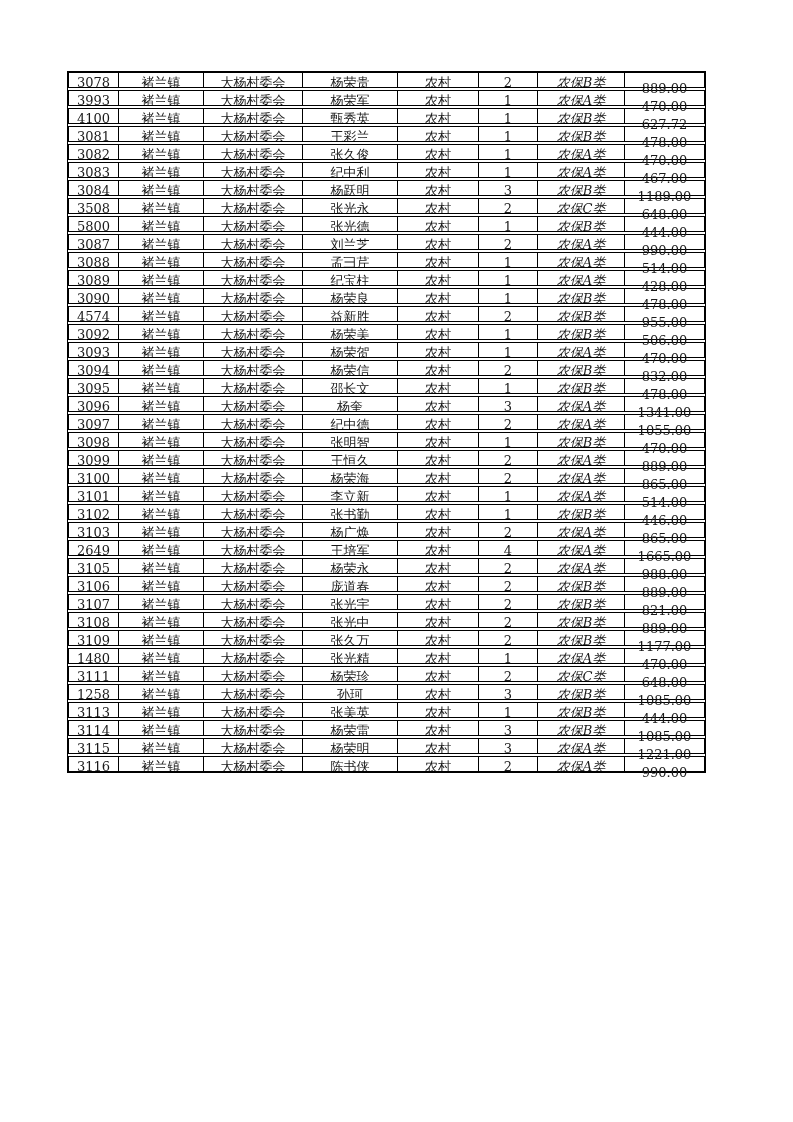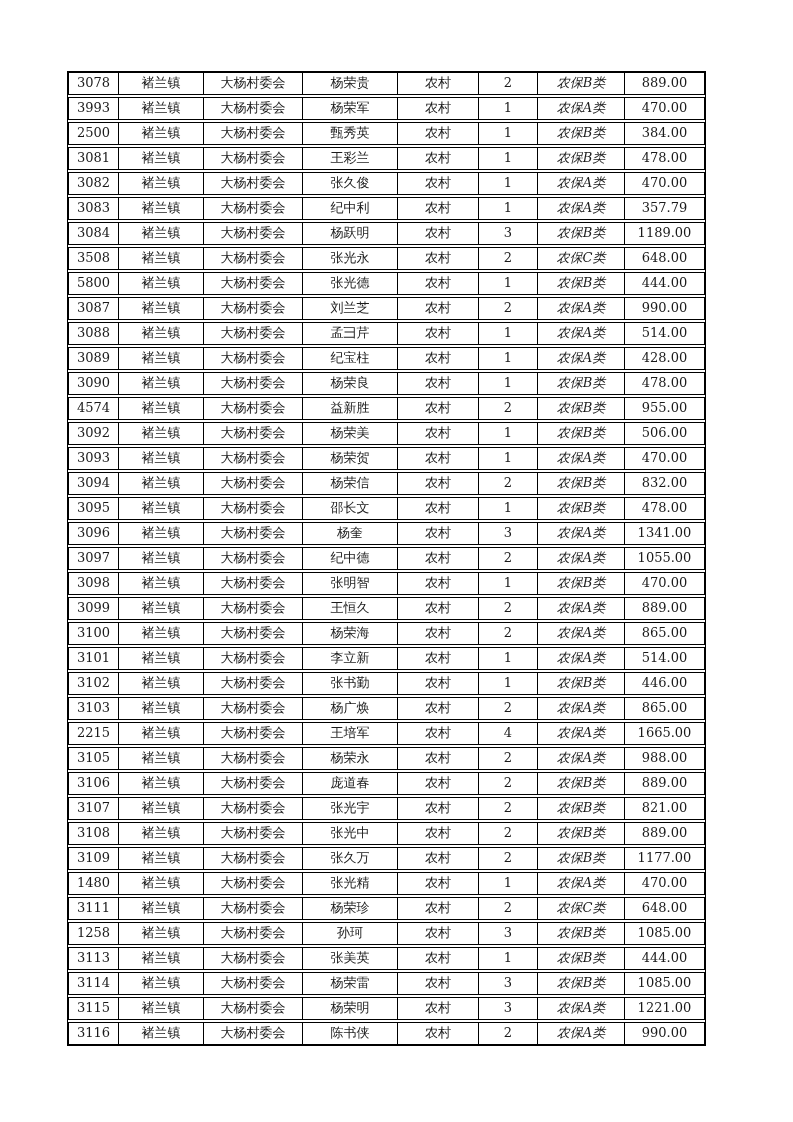--- a/index.html
+++ b/index.html
@@ -20,39 +20,39 @@
   .doc-table {
     position: absolute;
     left: 67px;
     top: 71px;
     width: 639px;
     border: 1px solid #000;
     box-sizing: border-box;
   }
   .row {
     display: flex;
-    height: 23px;
+    height: 16px;
     border: 1px solid #000;
     margin-top: 2px;
     box-sizing: border-box;
     background: #ffffff;
   }
   .row:first-child { margin-top: 0; }
   .cell {
     box-sizing: border-box;
     border-right: 1px solid #000;
     height: 100%;
     line-height: 20px;
     text-align: center;
     font-size: 13px;
     white-space: nowrap;
     overflow: hidden;
     flex-shrink: 0;
   }
-  .cell:last-child { border-right: none; flex: 1; }
+  .cell:last-child { border-right: none; flex: 1; margin-top: 6px; }
   .c0 { width: 50px; }
   .c1 { width: 85px; }
   .c2 { width: 99px; }
   .c3 { width: 95px; }
   .c4 { width: 81px; }
   .c5 { width: 59px; }
   .c6 { width: 87px; font-style: italic; }
 </style>
 </head>
 <body>
@@ -73,28 +73,28 @@
         <div class="cell c0">3993</div>
         <div class="cell c1">褚兰镇</div>
         <div class="cell c2">大杨村委会</div>
         <div class="cell c3">杨荣军</div>
         <div class="cell c4">农村</div>
         <div class="cell c5">1</div>
         <div class="cell c6">农保A类</div>
         <div class="cell c7">470.00</div>
       </div>
       <div class="row">
-        <div class="cell c0">2500</div>
+        <div class="cell c0">4100</div>
         <div class="cell c1">褚兰镇</div>
         <div class="cell c2">大杨村委会</div>
         <div class="cell c3">甄秀英</div>
         <div class="cell c4">农村</div>
         <div class="cell c5">1</div>
         <div class="cell c6">农保B类</div>
-        <div class="cell c7">384.00</div>
+        <div class="cell c7">627.72</div>
       </div>
       <div class="row">
         <div class="cell c0">3081</div>
         <div class="cell c1">褚兰镇</div>
         <div class="cell c2">大杨村委会</div>
         <div class="cell c3">王彩兰</div>
         <div class="cell c4">农村</div>
         <div class="cell c5">1</div>
         <div class="cell c6">农保B类</div>
         <div class="cell c7">478.00</div>
@@ -110,21 +110,21 @@
         <div class="cell c7">470.00</div>
       </div>
       <div class="row">
         <div class="cell c0">3083</div>
         <div class="cell c1">褚兰镇</div>
         <div class="cell c2">大杨村委会</div>
         <div class="cell c3">纪中利</div>
         <div class="cell c4">农村</div>
         <div class="cell c5">1</div>
         <div class="cell c6">农保A类</div>
-        <div class="cell c7">357.79</div>
+        <div class="cell c7">467.00</div>
       </div>
       <div class="row">
         <div class="cell c0">3084</div>
         <div class="cell c1">褚兰镇</div>
         <div class="cell c2">大杨村委会</div>
         <div class="cell c3">杨跃明</div>
         <div class="cell c4">农村</div>
         <div class="cell c5">3</div>
         <div class="cell c6">农保B类</div>
         <div class="cell c7">1189.00</div>
@@ -313,21 +313,21 @@
         <div class="cell c0">3103</div>
         <div class="cell c1">褚兰镇</div>
         <div class="cell c2">大杨村委会</div>
         <div class="cell c3">杨广焕</div>
         <div class="cell c4">农村</div>
         <div class="cell c5">2</div>
         <div class="cell c6">农保A类</div>
         <div class="cell c7">865.00</div>
       </div>
       <div class="row">
-        <div class="cell c0">2215</div>
+        <div class="cell c0">2649</div>
         <div class="cell c1">褚兰镇</div>
         <div class="cell c2">大杨村委会</div>
         <div class="cell c3">王培军</div>
         <div class="cell c4">农村</div>
         <div class="cell c5">4</div>
         <div class="cell c6">农保A类</div>
         <div class="cell c7">1665.00</div>
       </div>
       <div class="row">
         <div class="cell c0">3105</div>

